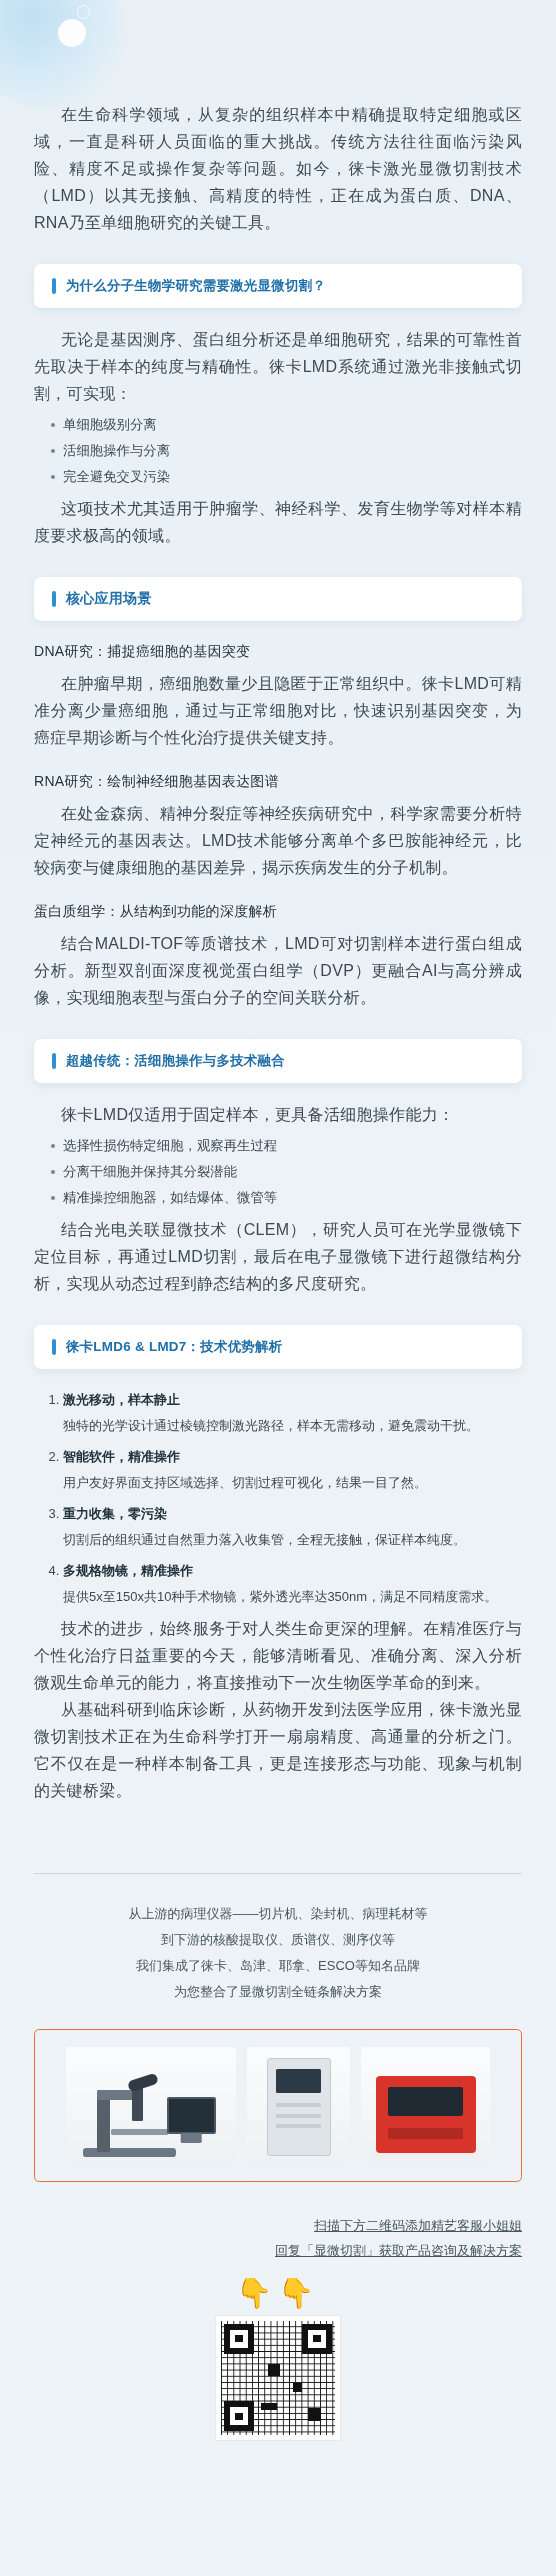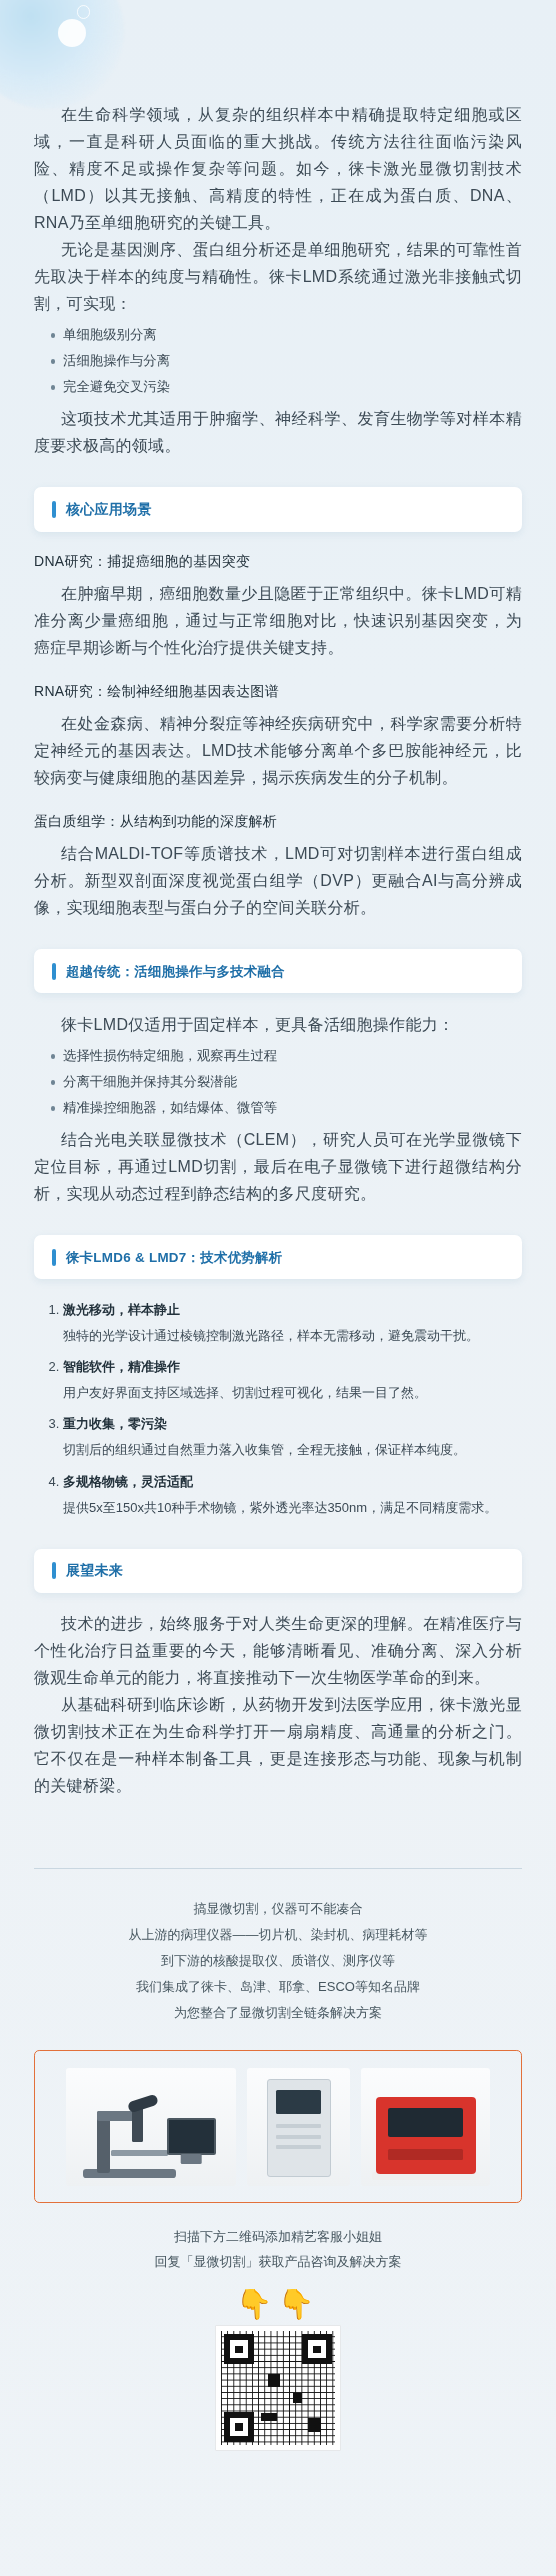--- a/index.html
+++ b/index.html
@@ -182,25 +182,26 @@
   .an-scr  { position:absolute; left:29px; bottom:72px; width:45px; height:24px; background:#2b3a45; border-radius:1.5px;}
   .an-line { position:absolute; left:29px; width:45px; height:4.1px; background:#c6ced4; border-radius:1px;}
 
   
   .rb-body { position:absolute; left:14.4px; bottom:12.4px; width:100px; height:77px; background:#d8342c; border-radius:4.1px;}
   .rb-scr  { position:absolute; left:27px; bottom:49px; width:75px; height:29px; background:#1f2a33; border-radius:2.1px;}
   .rb-tray { position:absolute; left:27px; bottom:26px; width:75px; height:11.3px; background:#b02a24; border-radius:1.5px;}
   .rb-base { position:absolute; left:10.3px; bottom:6.2px; width:108px; height:8.2px; background:#efefef; border-radius:2.1px;}
 
   .qr-note {
-    text-align: center;
+    text-align: right;
     font-size: 13px;
     line-height: 25px;
     color: #46565f;
-    margin-top: 21px;
+    margin-top: 31px;
+    text-decoration: underline;
   }
   .hands {
     text-align: center;
     margin: 13.4px 0 5.2px 0;
     font-size: 29px;
     letter-spacing: 5.2px;
     color: #f6c344;
   }
   .qr-wrap { display:flex; justify-content:center; margin: 5.2px 0 31px 0;}
   .qr {
@@ -230,20 +231,24 @@
 
   <div class="deco-circle deco-1"></div>
   <div class="deco-circle deco-2"></div>
   <div class="deco-circle deco-3"></div>
 
   <div class="content">
     <div class="spacer-top"></div>
 
     <p class="body">在生命科学领域，从复杂的组织样本中精确提取特定细胞或区域，一直是科研人员面临的重大挑战。传统方法往往面临污染风险、精度不足或操作复杂等问题。如今，徕卡激光显微切割技术（LMD）以其无接触、高精度的特性，正在成为蛋白质、DNA、RNA乃至单细胞研究的关键工具。</p>
 
+    <div class="pill wide">
+      <span class="bar"></span>
+      <span class="ptext">为什么分子生物学研究需要激光显微切割？</span>
+    </div>
     <p class="body">无论是基因测序、蛋白组分析还是单细胞研究，结果的可靠性首先取决于样本的纯度与精确性。徕卡LMD系统通过激光非接触式切割，可实现：</p>
     <ul class="bullets">
       <li>单细胞级别分离</li>
       <li>活细胞操作与分离</li>
       <li>完全避免交叉污染</li>
     </ul>
     <p class="body">这项技术尤其适用于肿瘤学、神经科学、发育生物学等对样本精度要求极高的领域。</p>
 
     <div class="pill">
       <span class="bar"></span>
@@ -282,37 +287,32 @@
       </li>
       <li>
         <b>智能软件，精准操作</b><br>
         <span>用户友好界面支持区域选择、切割过程可视化，结果一目了然。</span>
       </li>
       <li>
         <b>重力收集，零污染</b><br>
         <span>切割后的组织通过自然重力落入收集管，全程无接触，保证样本纯度。</span>
       </li>
       <li>
-        <b>多规格物镜，灵活适配</b><br>
+        <b>多规格物镜，精准操作</b><br>
         <span>提供5x至150x共10种手术物镜，紫外透光率达350nm，满足不同精度需求。</span>
       </li>
     </ol>
 
-    <div class="pill">
-      <span class="bar"></span>
-      <span class="ptext">展望未来</span>
-    </div>
     <p class="body">技术的进步，始终服务于对人类生命更深的理解。在精准医疗与个性化治疗日益重要的今天，能够清晰看见、准确分离、深入分析微观生命单元的能力，将直接推动下一次生物医学革命的到来。</p>
     <p class="body">从基础科研到临床诊断，从药物开发到法医学应用，徕卡激光显微切割技术正在为生命科学打开一扇扇精度、高通量的分析之门。它不仅在是一种样本制备工具，更是连接形态与功能、现象与机制的关键桥梁。</p>
 
     <div class="bottom">
       <div class="divider-line"></div>
 
       <div class="brand-copy">
-        <div>搞显微切割，仪器可不能凑合</div>
         <div>从上游的病理仪器——切片机、染封机、病理耗材等</div>
         <div>到下游的核酸提取仪、质谱仪、测序仪等</div>
         <div>我们集成了徕卡、岛津、耶拿、ESCO等知名品牌</div>
         <div>为您整合了显微切割全链条解决方案</div>
       </div>
 
       <div class="prod-frame">
         <div class="prod microscope">
           <span class="ms-base"></span>
             <span class="ms-body"></span>

